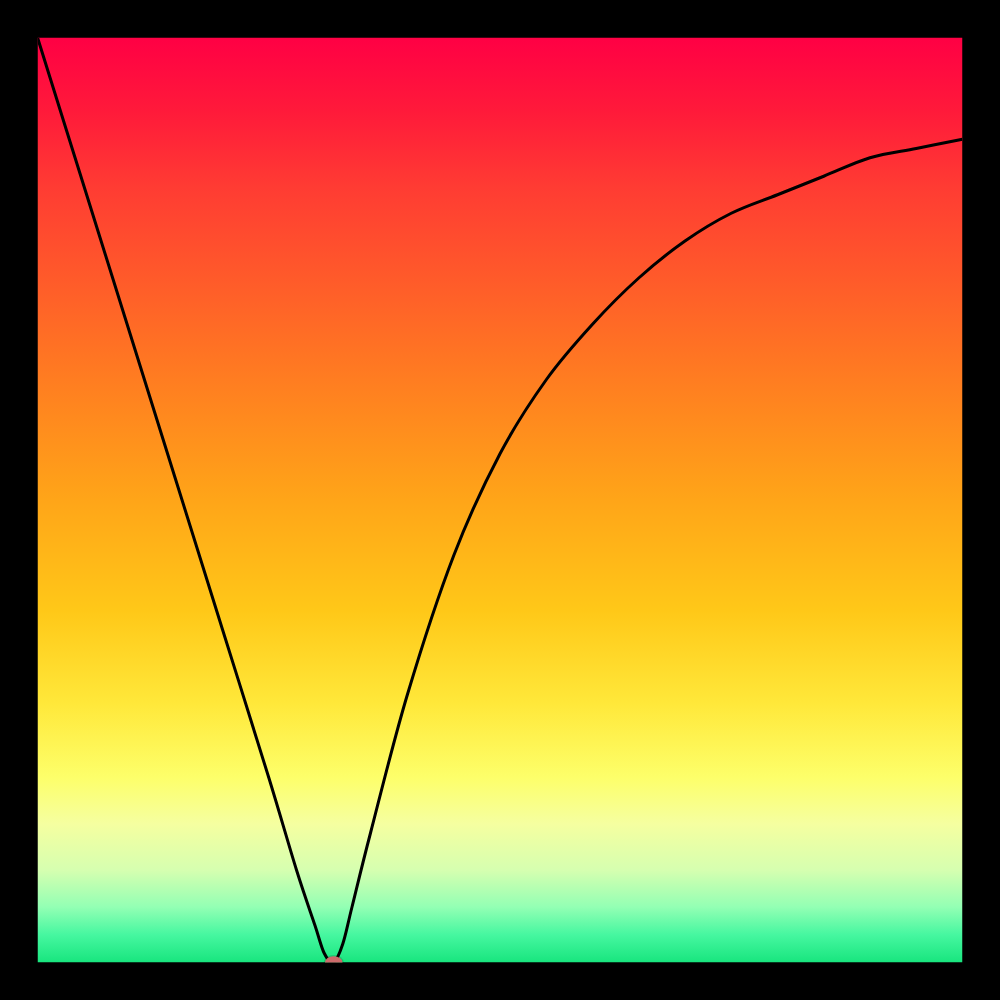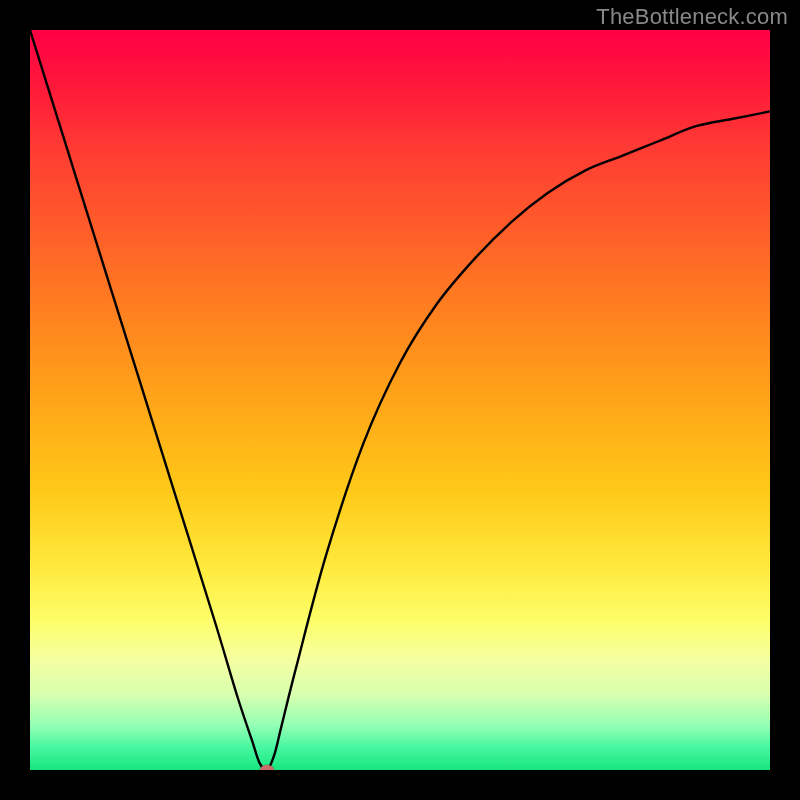--- a/index.html
+++ b/index.html
@@ -70,21 +70,20 @@
     background: #cc6b6b;
     box-shadow: 0 0 0 1px rgba(0,0,0,0.15);
     transform: translate(-50%, -50%);
   }
 </style>
 </head>
 <body>
 
 <div class="frame">
 
-  <div class="watermark">TheBottleneck.com</div>
 
   <div class="plot-area">
     <div class="gradient"></div>
 
     <svg class="curve" viewBox="0 0 740 740" preserveAspectRatio="none">
       <path id="curve-path" d="M 0 0 C 6.166666666666667 19.73333333333333 24.666666666666664 78.93333333333331 37 118.39999999999998 C 49.333333333333336 157.86666666666665 61.666666666666664 197.3333333333333 74 236.79999999999995 C 86.33333333333333 276.26666666666665 98.66666666666667 315.7333333333333 111 355.2 C 123.33333333333333 394.6666666666667 135.66666666666666 434.1333333333333 148 473.6 C 160.33333333333334 513.0666666666667 175.13333333333333 559.9333333333334 185 592 C 194.86666666666667 624.0666666666666 201.03333333333336 646.2666666666667 207.20000000000002 666 C 213.36666666666667 685.7333333333333 218.3 699.3 222 710.4 C 225.7 721.5 226.93333333333334 727.6666666666667 229.4 732.6 C 231.86666666666667 737.5333333333333 234.33333333333334 741.2333333333333 236.8 740 C 239.26666666666668 738.7666666666667 241.73333333333335 732.6 244.20000000000002 725.2 C 246.66666666666669 717.8000000000001 247.90000000000003 710.4000000000001 251.60000000000002 695.6 C 255.3 680.8 259 664.7666666666667 266.4 636.4 C 273.79999999999995 608.0333333333333 284.9 562.4 296 525.4 C 307.1 488.4 320.6666666666667 446.46666666666664 333 414.4 C 345.3333333333333 382.3333333333333 357.66666666666663 356.4333333333333 370 332.99999999999994 C 382.33333333333337 309.5666666666666 394.66666666666674 291.06666666666666 407.00000000000006 273.8 C 419.33333333333337 256.53333333333336 431.6666666666667 242.9666666666667 444 229.40000000000003 C 456.3333333333333 215.83333333333337 468.6666666666667 203.5 481 192.39999999999998 C 493.3333333333333 181.29999999999995 505.6666666666667 171.4333333333333 518 162.79999999999995 C 530.3333333333334 154.1666666666666 542.6666666666666 146.76666666666657 555 140.5999999999999 C 567.3333333333334 134.43333333333325 579.6666666666666 130.73333333333338 592 125.80000000000007 C 604.3333333333334 120.86666666666675 616.6666666666666 115.93333333333334 629 111 C 641.3333333333334 106.06666666666666 653.6666666666666 99.90000000000005 666 96.20000000000005 C 678.3333333333334 92.50000000000004 690.6666666666666 91.26666666666664 703 88.79999999999995 C 715.3333333333334 86.33333333333327 733.8333333333334 82.63333333333331 740 81.39999999999998" fill="none" stroke="#000000" stroke-width="2.4"></path>
     </svg>
 
     <div id="min-dot" class="min-dot" style="left: 236.8px; top: 740px; background: rgb(204, 107, 107);"></div>
   </div>

